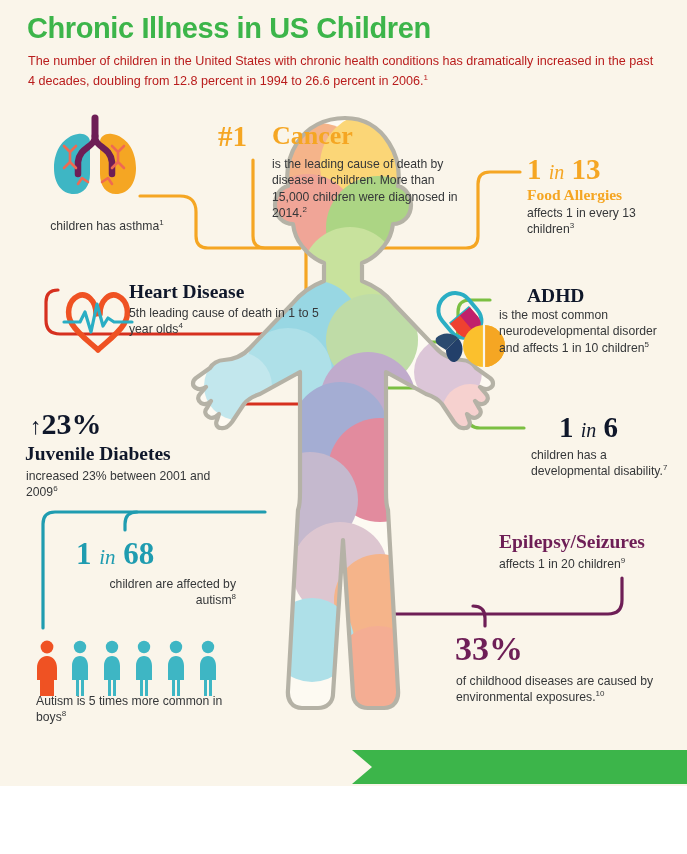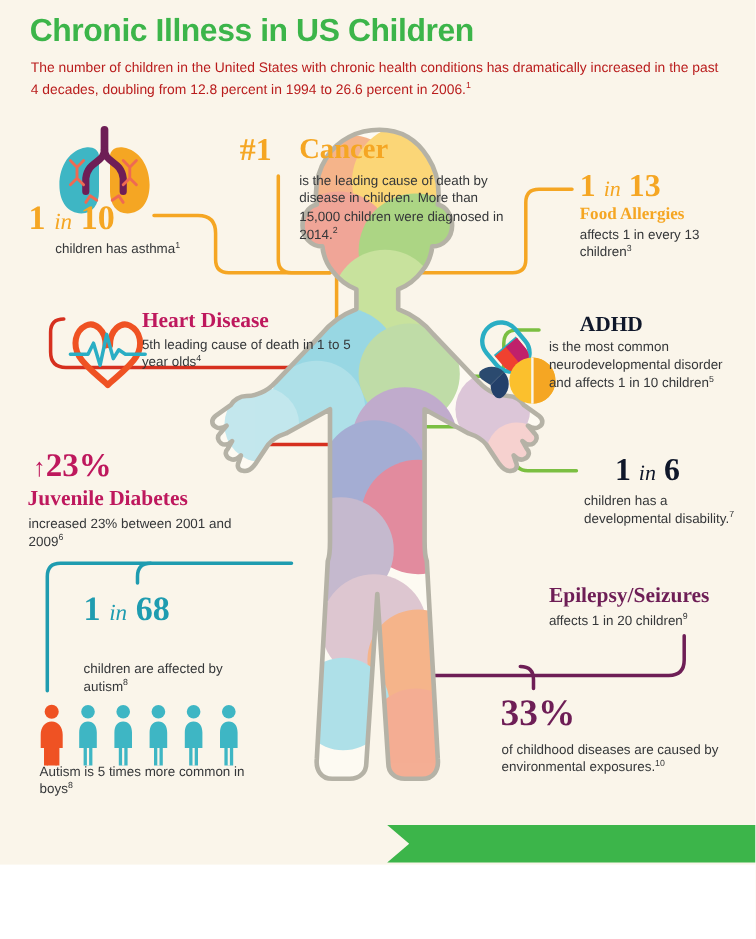--- a/index.html
+++ b/index.html
@@ -49,21 +49,21 @@
   }
   .body {
     font-size: 12.2px; line-height: 1.34; color: #353739;
   }
   .body sup { font-size: 8px; vertical-align: super; }
   .cap { font-size: 12.2px; line-height: 1.34; color: #353739; }
   .cap sup { font-size: 8px; vertical-align: super; }
 
   
   .c-orange { color: #f5a623; }
-  .c-red { color: #be185d; }
+  .c-red { color: #0f172a; }
   .c-green { color: #0f172a; margin-left: 28px; }
   .c-teal { color: #1f9cb0; }
   .c-purple { color: #6e1e56; }
 
   
   #asthma-num { left: 26px; top: 182px; font-size: 31px; }
   #asthma-cap { left: 37px; top: 218px; width: 140px; text-align: center; }
 
   
   #cancer-rank { left: 218px; top: 122px; font-size: 29px; }
@@ -87,21 +87,21 @@
   #db-num  { left: 30px; top: 409px; font-size: 30px; }
   #db-ttl  { left: 25px; top: 443px; font-size: 19.5px; }
   #db-body { left: 26px; top: 468px; width: 190px; }
 
   
   #dv-num  { left: 531px; top: 413px; font-size: 29px; }
   #dv-body { left: 531px; top: 447px; width: 140px; }
 
   
   #au-num  { left: 76px; top: 538px; font-size: 31px; }
-  #au-body { left: 76px; top: 600px; width: 160px; }
+  #au-body { left: 76px; top: 576px; width: 160px; text-align: right; }
 
   
   #ep-ttl  { left: 499px; top: 531px; font-size: 19.5px; }
   #ep-body { left: 499px; top: 556px; width: 190px; }
 
   
   #en-num  { left: 455px; top: 632px; font-size: 34px; }
   #en-body { left: 456px; top: 673px; width: 215px; }
 
   
@@ -387,21 +387,20 @@
         <path d="M9.5,-5.5 A11,11 0 0 1 9.5,5.5 L0,0 Z" fill="#fbc02d"></path>
         <path d="M9.5,5.5 A11,11 0 0 1 0,11 L0,0 Z" fill="#ef5223"></path>
         <path d="M0,11 A11,11 0 0 1 -9.5,5.5 L0,0 Z" fill="#c0206b"></path>
         <path d="M-9.5,5.5 A11,11 0 0 1 -9.5,-5.5 L0,0 Z" fill="#6e1e56"></path>
         <path d="M-9.5,-5.5 A11,11 0 0 1 0,-11 L0,0 Z" fill="#2aaec4"></path>
         <circle cx="0" cy="0" r="4.6" fill="#ffffff"></circle>
       </g>
     </g>
   </svg>
 
-  <div class="blk big c-orange" id="asthma-num"><span>1</span> <span class="in" style="font-size:21px">in</span> <span>10</span></div>
   <div class="blk cap" id="asthma-cap"><span>children has asthma</span><sup>1</sup></div>
 
   <div class="blk big c-orange" id="cancer-rank">#1</div>
   <div class="blk hd c-orange" id="cancer-ttl">Cancer</div>
   <div class="blk body" id="cancer-body"><span>is the leading cause of death by disease in children. More than 15,000 children were diagnosed in 2014.</span><sup>2</sup></div>
 
   <div class="blk big c-orange" id="fa-num"><span>1</span> <span class="in" style="font-size:20px">in</span> <span>13</span></div>
   <div class="blk hd c-orange" id="fa-ttl">Food Allergies</div>
   <div class="blk body" id="fa-body"><span>affects 1 in every 13 children</span><sup>3</sup></div>
 

